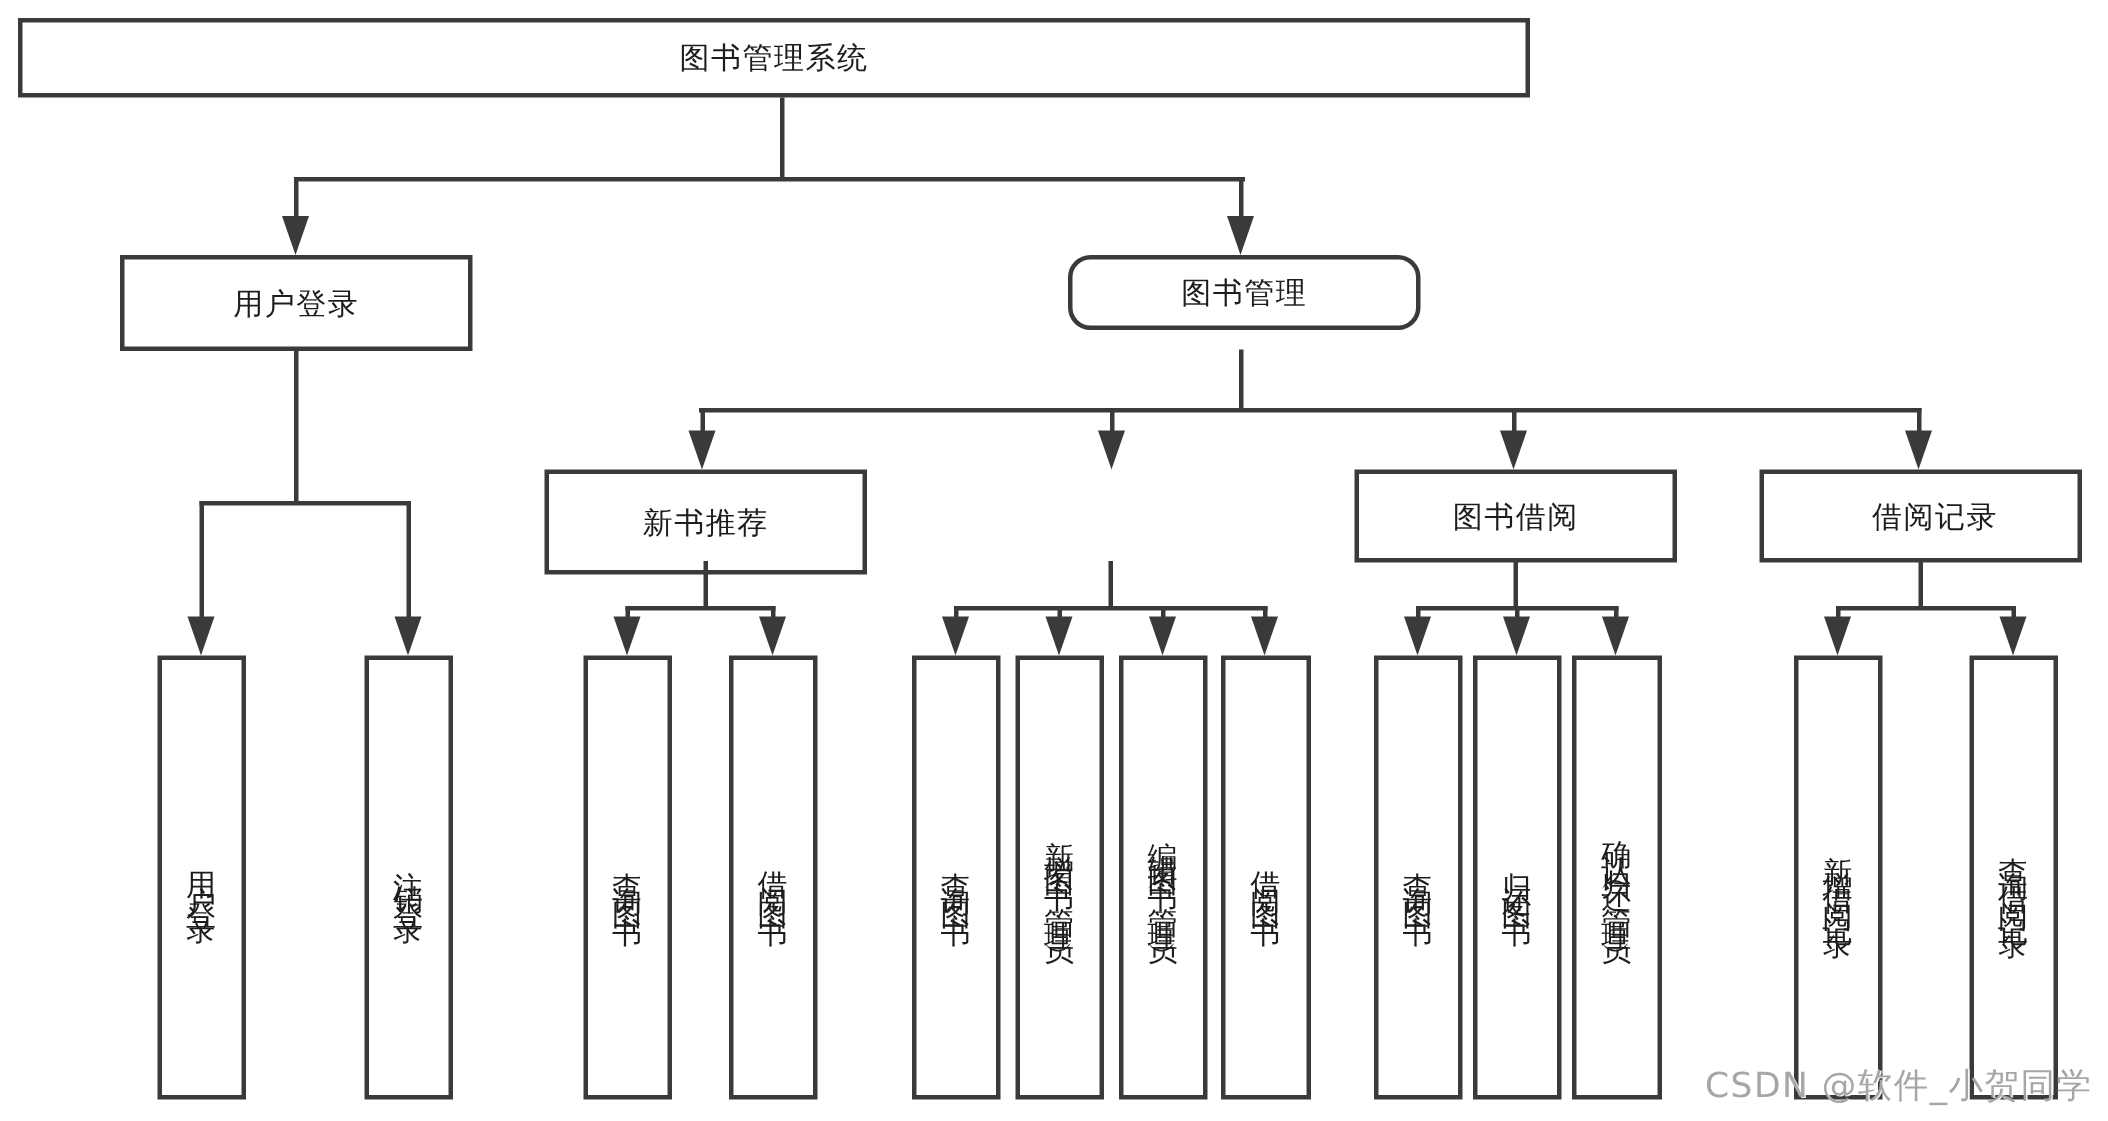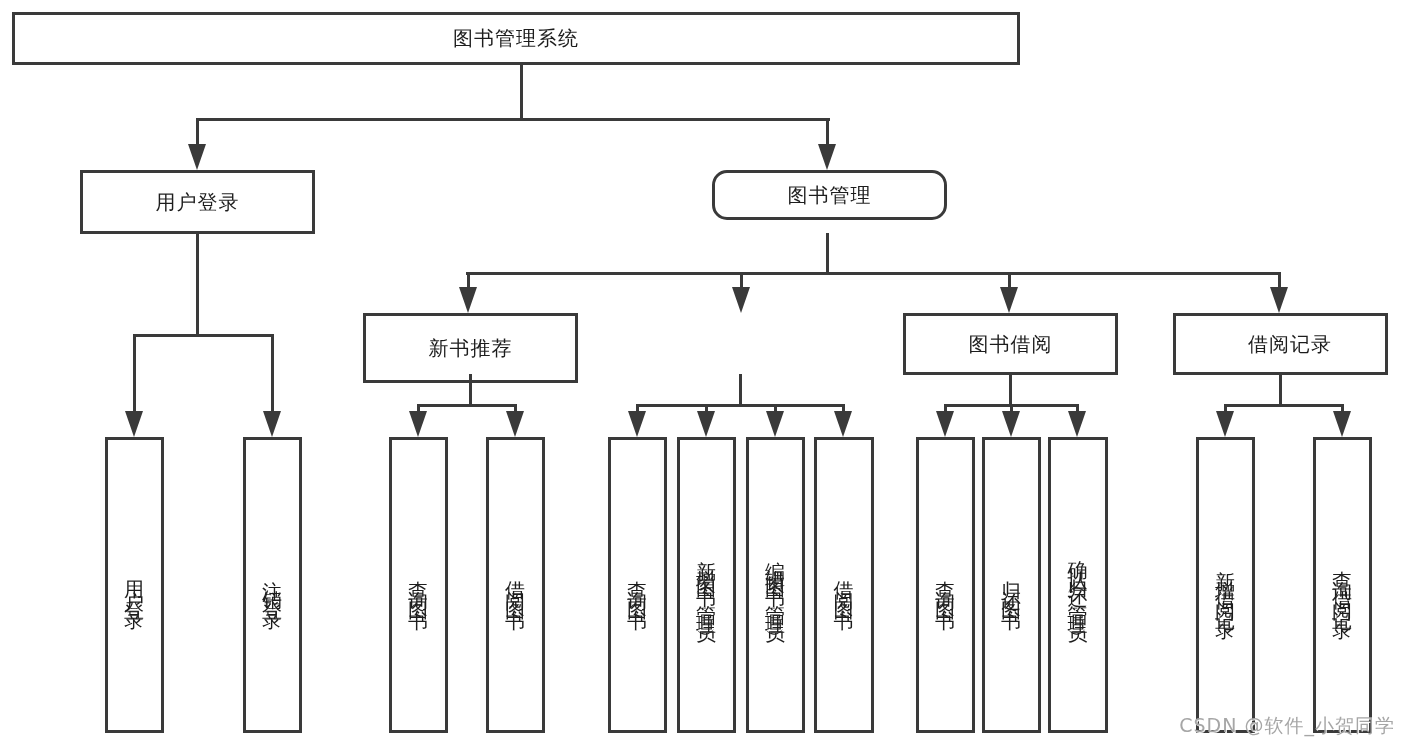--- a/index.html
+++ b/index.html
@@ -41,21 +41,21 @@
   .h,.v{position:absolute;background:var(--line);}
   .arrow{
     position:absolute;width:0;height:0;
     border-left:9px solid transparent;
     border-right:9px solid transparent;
     border-top:26px solid var(--line);
   }
   .watermark{
     position:absolute;
     right:10px;bottom:8px;
-    font-size:19px;
+    font-size:23px;
     color:var(--wm);
     text-shadow:1px 1px 0 rgba(255,255,255,.9);
     letter-spacing:1px;
     z-index:5;
     white-space:nowrap;
   }
 </style>
 </head>
 <body>
 

